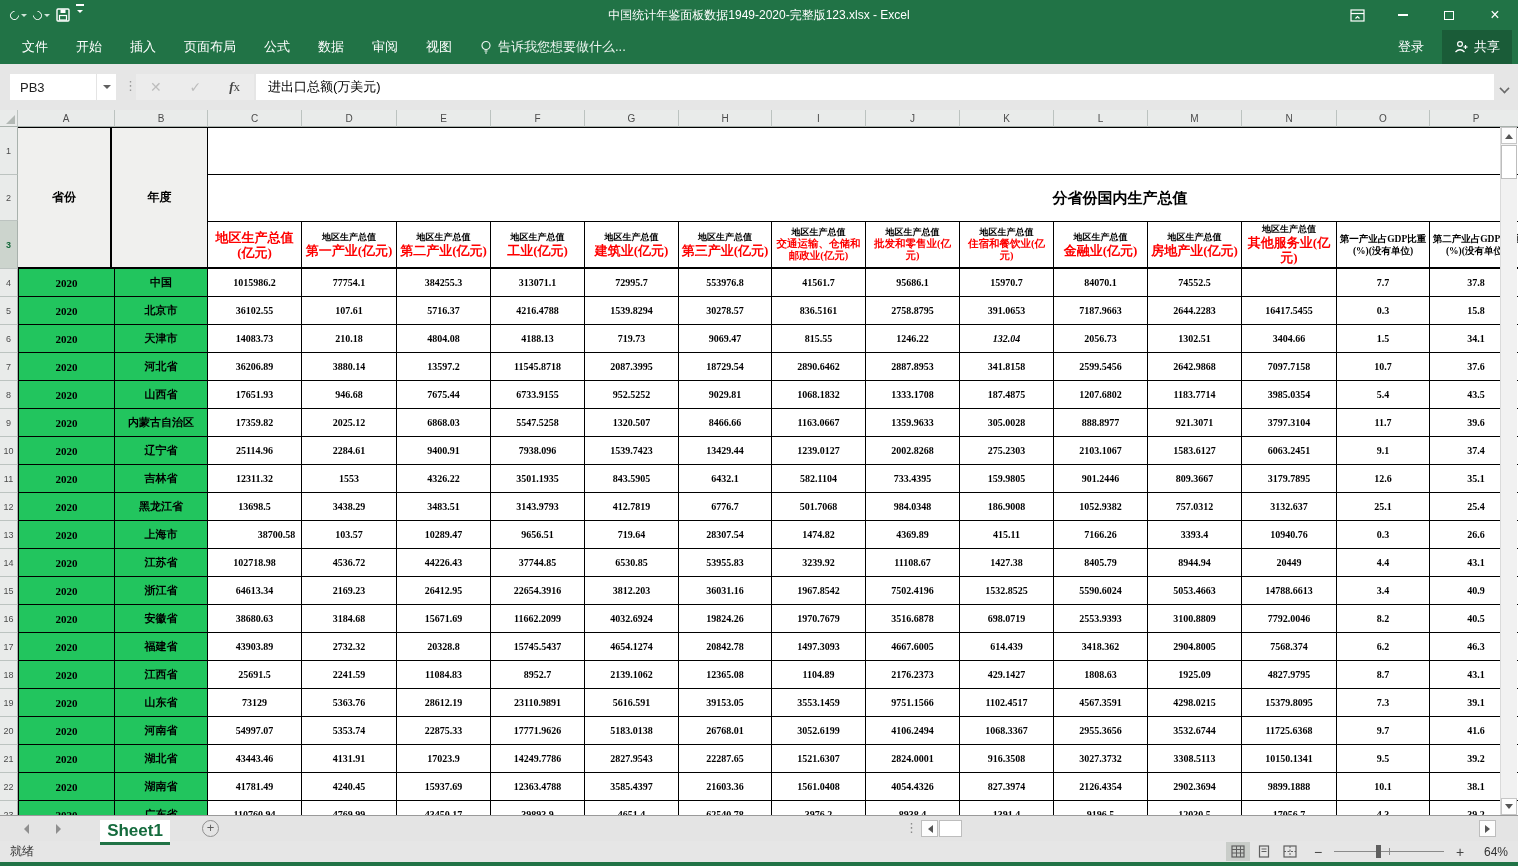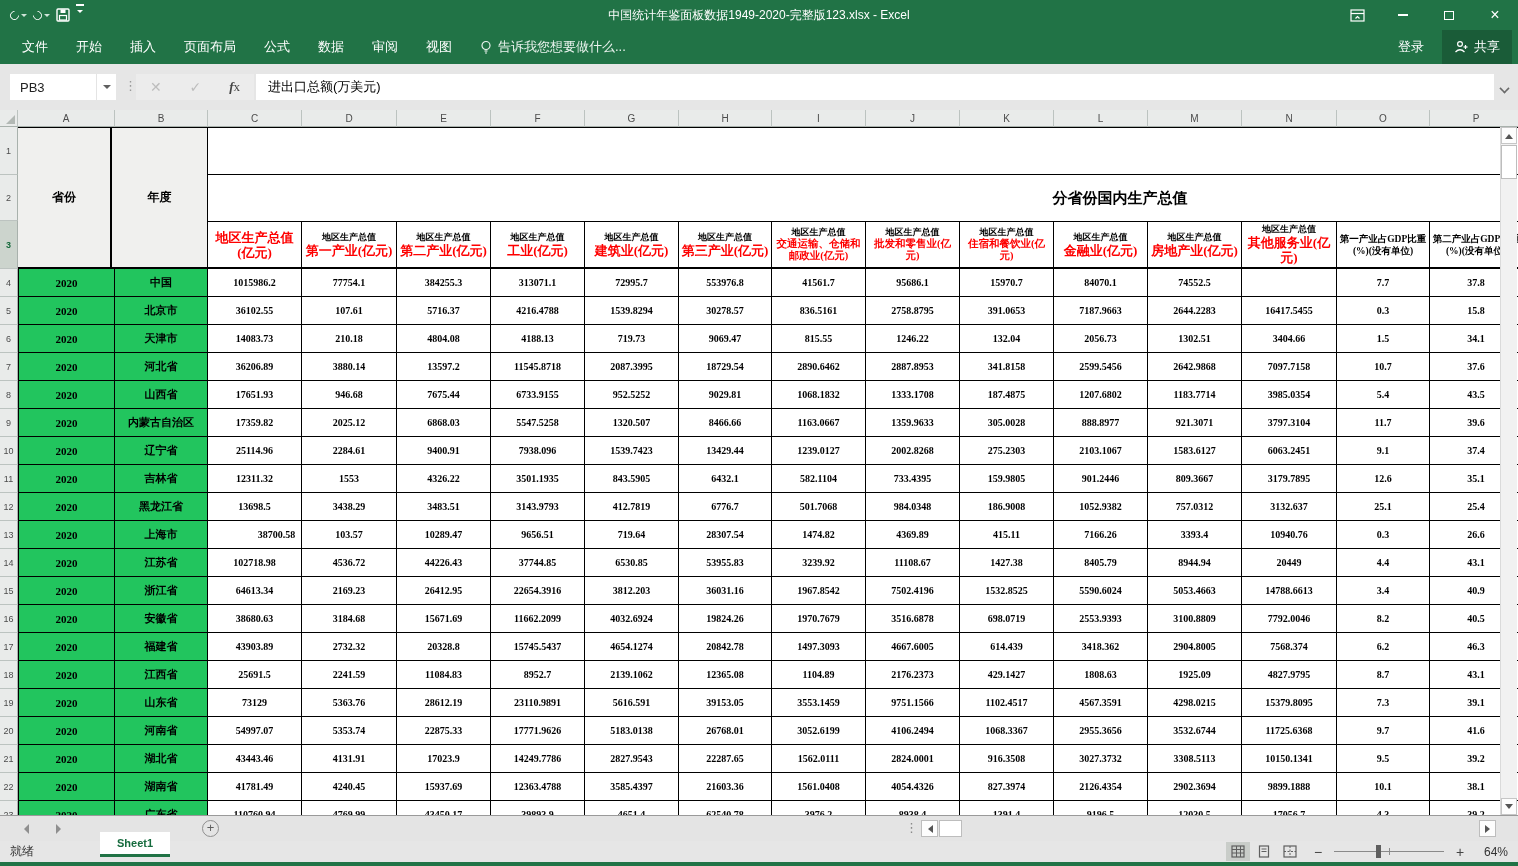--- a/index.html
+++ b/index.html
@@ -77,21 +77,21 @@
   .vs-btn { position:absolute; left:0; width:16px; height:17px; background:#fdfdfd; border:1px solid #c6c6c6; display:flex; align-items:center; justify-content:center; }
   .vs-up { top:0; } .vs-down { bottom:0; }
   .tri-up-s { width:0; height:0; border:4px solid transparent; border-bottom:5px solid #555; margin-bottom:3px; }
   .tri-down-s { width:0; height:0; border:4px solid transparent; border-top:5px solid #555; margin-top:3px; }
   .vs-thumb { position:absolute; left:0; top:18px; width:16px; height:34px; background:#fff; border:1px solid #bdbdbd; }
   
   .tabstrip { height:26px; background:#e4e4e4; border-top:1px solid #9a9a9a; position:relative; }
   .nav-tri { position:absolute; top:8px; width:0; height:0; border:5px solid transparent; }
   .nav-left { left:24px; border-right-color:#8f8f8f; border-left-width:0; }
   .nav-right { left:56px; border-left-color:#8f8f8f; border-right-width:0; }
-  .sheettab { position:absolute; left:100px; top:16px; width:70px; height:25px; background:#fff; border-bottom:3px solid #217346; color:#156b3d; font-weight:bold; font-size:11px; display:flex; align-items:center; justify-content:center; }
+  .sheettab { position:absolute; left:100px; top:4px; width:70px; height:25px; background:#fff; border-bottom:3px solid #217346; color:#156b3d; font-weight:bold; font-size:17px; display:flex; align-items:center; justify-content:center; }
   .addsheet { position:absolute; left:202px; top:4px; width:17px; height:17px; border:1px solid #8f8f8f; border-radius:50%; color:#5f5f5f; font-size:13px; line-height:14px; text-align:center; }
   .hgrip { position:absolute; left:905px; top:4px; color:#8a8a8a; font-size:13px; }
   .hs-btn { position:absolute; top:4px; width:17px; height:17px; background:#fdfdfd; border:1px solid #bdbdbd; display:flex; align-items:center; justify-content:center; }
   .hs-left { left:921px; } .hs-right { left:1479px; }
   .tri-left-s { width:0; height:0; border:4px solid transparent; border-right:5px solid #555; margin-right:3px; }
   .tri-right-s { width:0; height:0; border:4px solid transparent; border-left:5px solid #555; margin-left:3px; }
   .hs-thumb { position:absolute; left:939px; top:4px; width:23px; height:17px; background:#fff; border:1px solid #bdbdbd; }
   
   .statusbar { height:25px; background:#e6e6e6; border-bottom:4px solid #217346; display:flex; align-items:center; padding:0 10px; }
   .ready { font-size:12px; color:#333; }
@@ -359,21 +359,21 @@
             <div class="dc ab year" style="width: 97px;">2020</div>
             <div class="dc ab" style="width: 93px;">天津市</div>
             <div class="dc num" style="width: 94px;">14083.73</div>
             <div class="dc num" style="width: 95px;">210.18</div>
             <div class="dc num" style="width: 94px;">4804.08</div>
             <div class="dc num" style="width: 94px;">4188.13</div>
             <div class="dc num" style="width: 94px;">719.73</div>
             <div class="dc num" style="width: 93px;">9069.47</div>
             <div class="dc num" style="width: 94px;">815.55</div>
             <div class="dc num" style="width: 94px;">1246.22</div>
-            <div class="dc num" style="width: 94px;">132.04</div>
+            <div class="dc num" style="width: 94px; font-style: italic;">132.04</div>
             <div class="dc num" style="width: 94px;">2056.73</div>
             <div class="dc num" style="width: 94px;">1302.51</div>
             <div class="dc num" style="width: 95px;">3404.66</div>
             <div class="dc num" style="width: 93px;">1.5</div>
             <div class="dc num" style="width: 93px;">34.1</div>
           </div>
           <div class="drow">
             <div class="dc ab year" style="width: 97px;">2020</div>
             <div class="dc ab" style="width: 93px;">河北省</div>
             <div class="dc num" style="width: 94px;">36206.89</div>
@@ -627,21 +627,21 @@
           </div>
           <div class="drow">
             <div class="dc ab year" style="width: 97px;">2020</div>
             <div class="dc ab" style="width: 93px;">湖北省</div>
             <div class="dc num" style="width: 94px;">43443.46</div>
             <div class="dc num" style="width: 95px;">4131.91</div>
             <div class="dc num" style="width: 94px;">17023.9</div>
             <div class="dc num" style="width: 94px;">14249.7786</div>
             <div class="dc num" style="width: 94px;">2827.9543</div>
             <div class="dc num" style="width: 93px;">22287.65</div>
-            <div class="dc num" style="width: 94px;">1562.0111</div>
+            <div class="dc num" style="width: 94px;">1521.6307</div>
             <div class="dc num" style="width: 94px;">2824.0001</div>
             <div class="dc num" style="width: 94px;">916.3508</div>
             <div class="dc num" style="width: 94px;">3027.3732</div>
             <div class="dc num" style="width: 94px;">3308.5113</div>
             <div class="dc num" style="width: 95px;">10150.1341</div>
             <div class="dc num" style="width: 93px;">9.5</div>
             <div class="dc num" style="width: 93px;">39.2</div>
           </div>
           <div class="drow">
             <div class="dc ab year" style="width: 97px;">2020</div>

